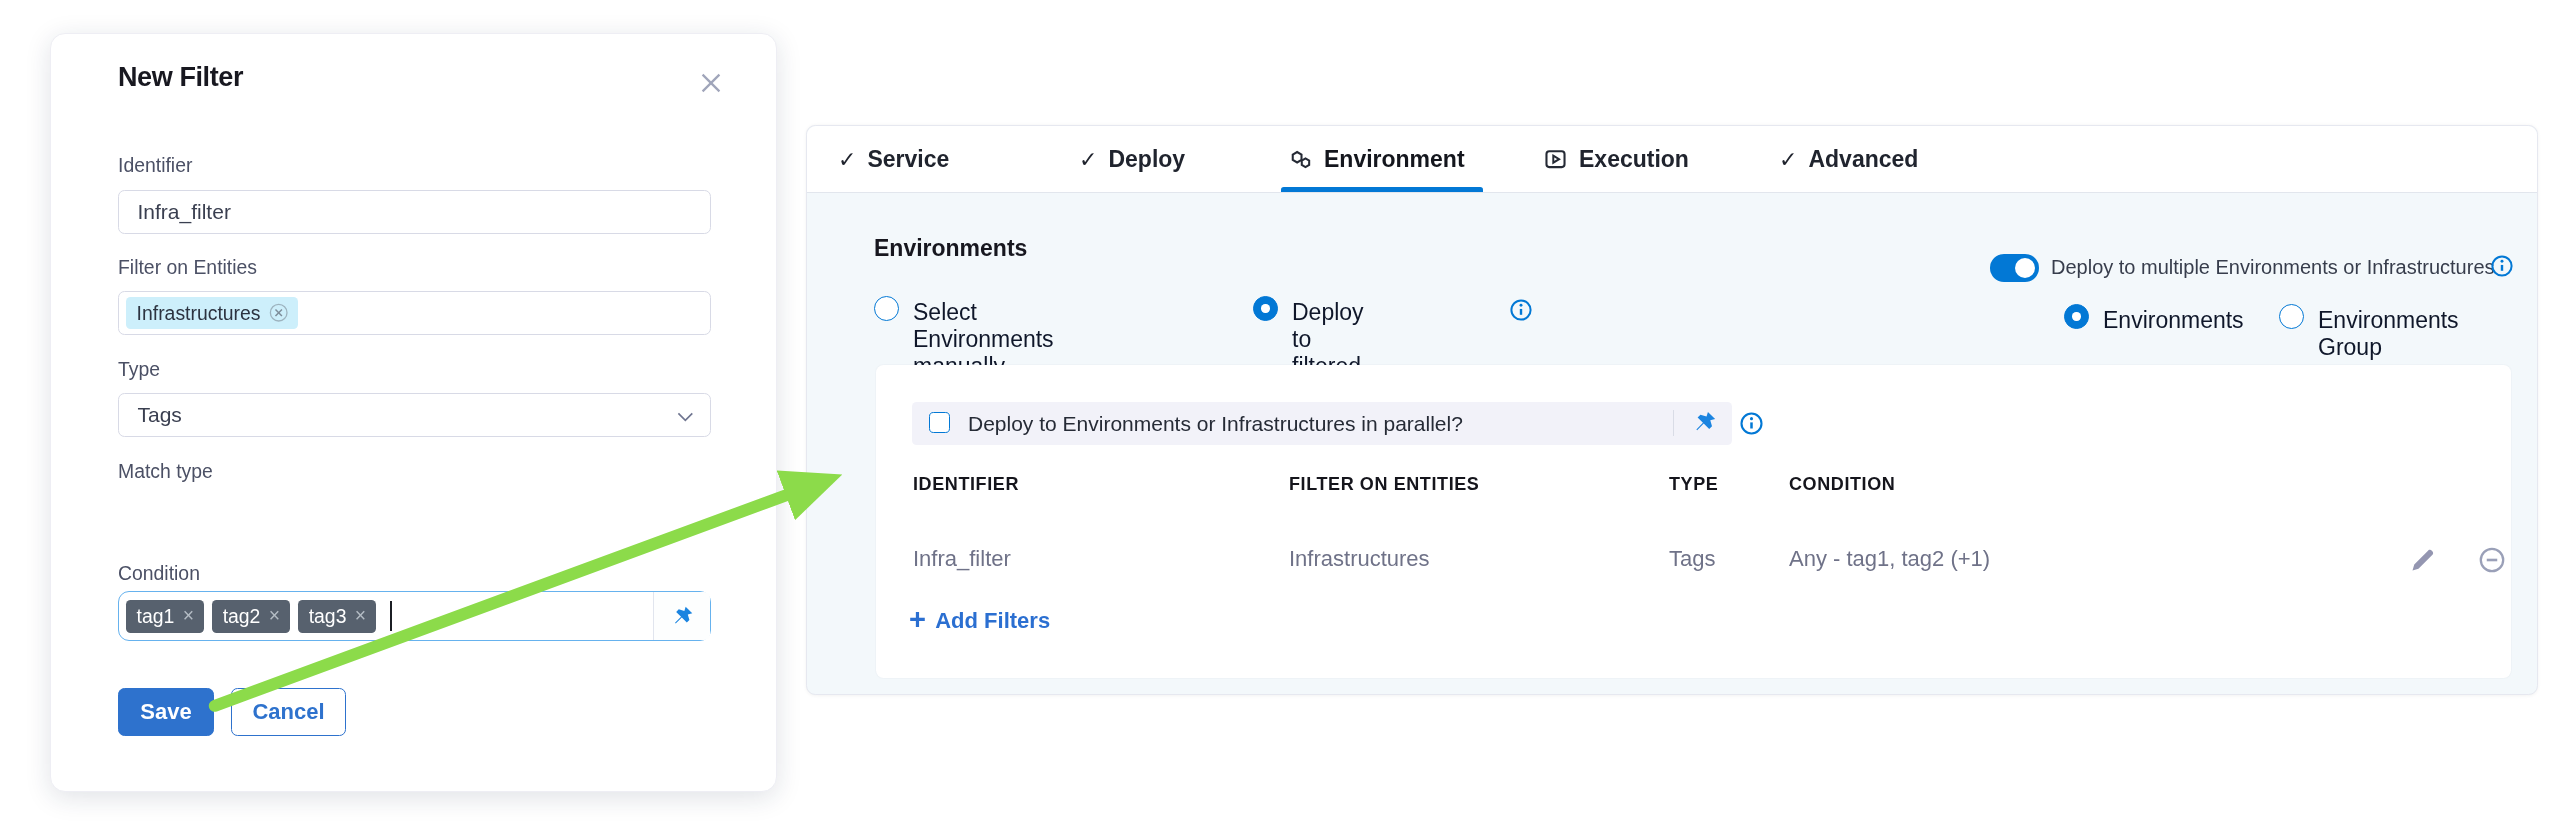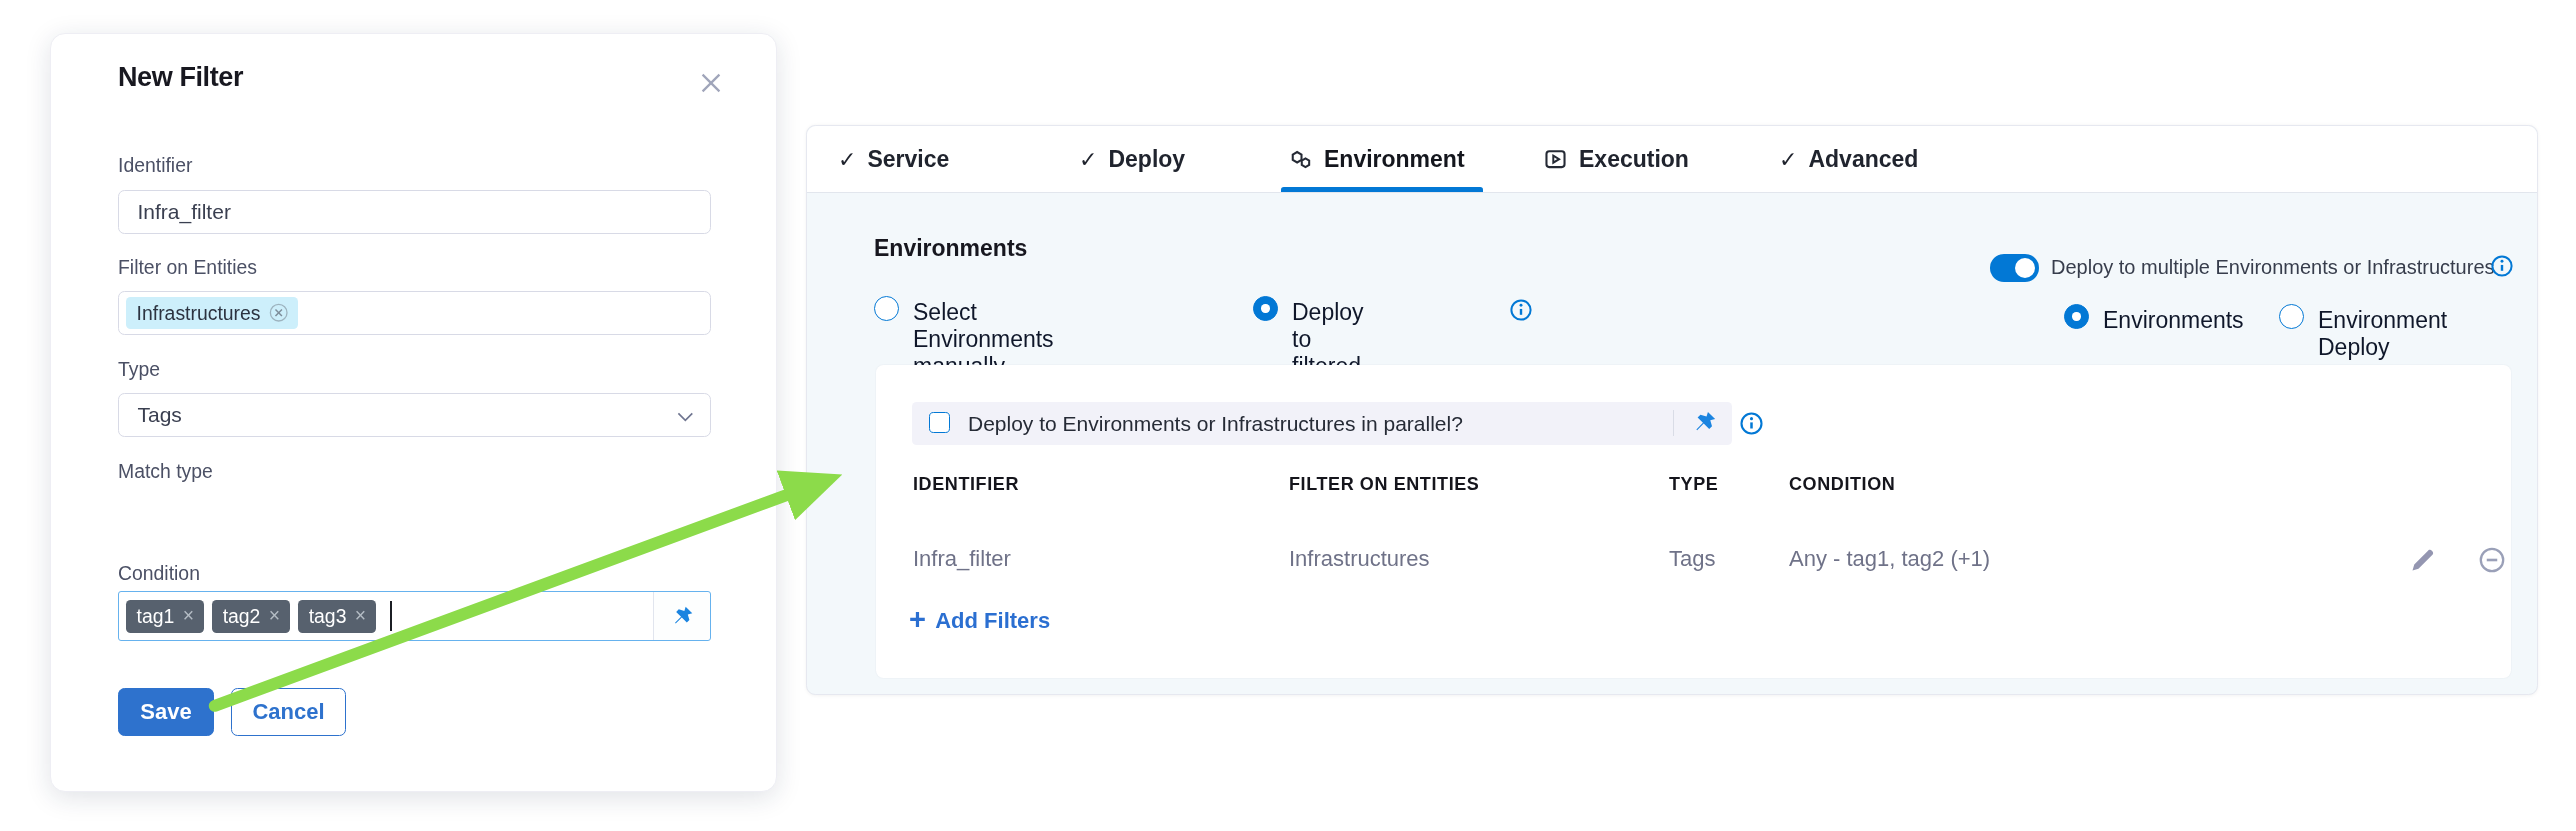--- a/index.html
+++ b/index.html
@@ -22,21 +22,21 @@
   .m-box { position:absolute; left:67px; width:593px; background:#fff; border:1.4px solid #d8dae6; border-radius:6.5px; display:flex; align-items:center; }
   .f-entities { top:257px; height:44px; padding-left:7.4px; }
   .chip-cyan { display:inline-flex; align-items:center; gap:8.3px; background:#cdeffb; border-radius:4.6px; height:31.5px; padding:0 10.2px; font-size:19.4px; color:#2c3340; }
   .f-type { top:359px; height:44px; padding-left:18.5px; font-size:21px; color:#3a3f50; cursor:pointer; }
   .f-match { top:459px; height:46px; cursor:pointer; }
   .sel-value { font-size:21px; color:#3a3f50; padding-left:18.5px; flex:1; }
   .chev { margin-right:16.7px; }
   .f-type .chev { position:absolute; right:16.7px; top:17.6px; margin:0; }
   .pin-seg { width:57px; align-self:stretch; border-left:1.4px solid #d8dae6; background:#f4f7fb;
              display:flex; align-items:center; justify-content:center; border-radius:0 5.6px 5.6px 0; cursor:pointer; }
-  .f-cond { top:557px; height:50px; border:1.9px solid #66b2ee; border-radius:3px; padding-left:7.4px; }
+  .f-cond { top:557px; height:50px; border:1.9px solid #66b2ee; border-radius:11px; padding-left:7.4px; }
   .chips { display:flex; align-items:center; gap:8.3px; flex:1; }
   .chip-dark { display:inline-flex; align-items:center; gap:8.3px; background:#57616e; border-radius:4.6px; height:33px; padding:0 10.2px; font-size:19.4px; color:#ffffff; }
   .chip-dark .x { color:#b4bcc4; font-size:19.4px; line-height:1; }
   .caret { width:1.9px; height:30px; background:#1b1e24; margin-left:5.6px; }
   .f-cond .pin-seg { background:#fdfefe; border-left:1.4px solid #e1e5ee; }
   .btn { position:absolute; top:654px; height:48px; border-radius:6.5px; font-family:"Liberation Sans",sans-serif; font-size:22px; font-weight:700; cursor:pointer; }
   .btn-save { left:67px; width:96px; background:#2e72cd; border:1.4px solid #2e72cd; color:#fff; }
   .btn-cancel { left:180px; width:115px; background:#fff; border:1.9px solid #2e72cd; color:#2e72cd; }
 
   
@@ -218,21 +218,21 @@
       <svg class="i-toggle" width="24" height="24" viewBox="0 0 18 18">
         <circle cx="9" cy="9" r="7.2" fill="none" stroke="#0278d5" stroke-width="1.5"></circle>
         <line x1="9" y1="8.2" x2="9" y2="12.6" stroke="#0278d5" stroke-width="1.8"></line>
         <circle cx="9" cy="5.5" r="1.1" fill="#0278d5"></circle>
       </svg>
 
       <div class="rrow">
         <span class="radio on r-envs"></span>
         <span class="rlabel l-envs">Environments</span>
         <span class="radio r-group"></span>
-        <span class="rlabel l-group">Environment Deploy</span>
+        <span class="rlabel l-group">Environments Group</span>
       </div>
 
       <div class="card">
         <div class="parbar">
           <span class="cbx"></span>
           <span class="parlabel">Deploy to Environments or Infrastructures in parallel?</span>
           <span class="pardiv"></span>
           <span class="parpin">
             <svg width="25" height="25" viewBox="0 0 16 16">
               <path d="M10.2 1.2 L14.8 5.8 L11.7 6.6 L12.8 10.4 L11.0 12.2 L7.5 8.7 L3.3 12.9 L2.8 12.4 L7.0 8.2 L3.6 4.8 L5.4 3.0 L9.3 4.2 Z" fill="#1b84e0"></path>

